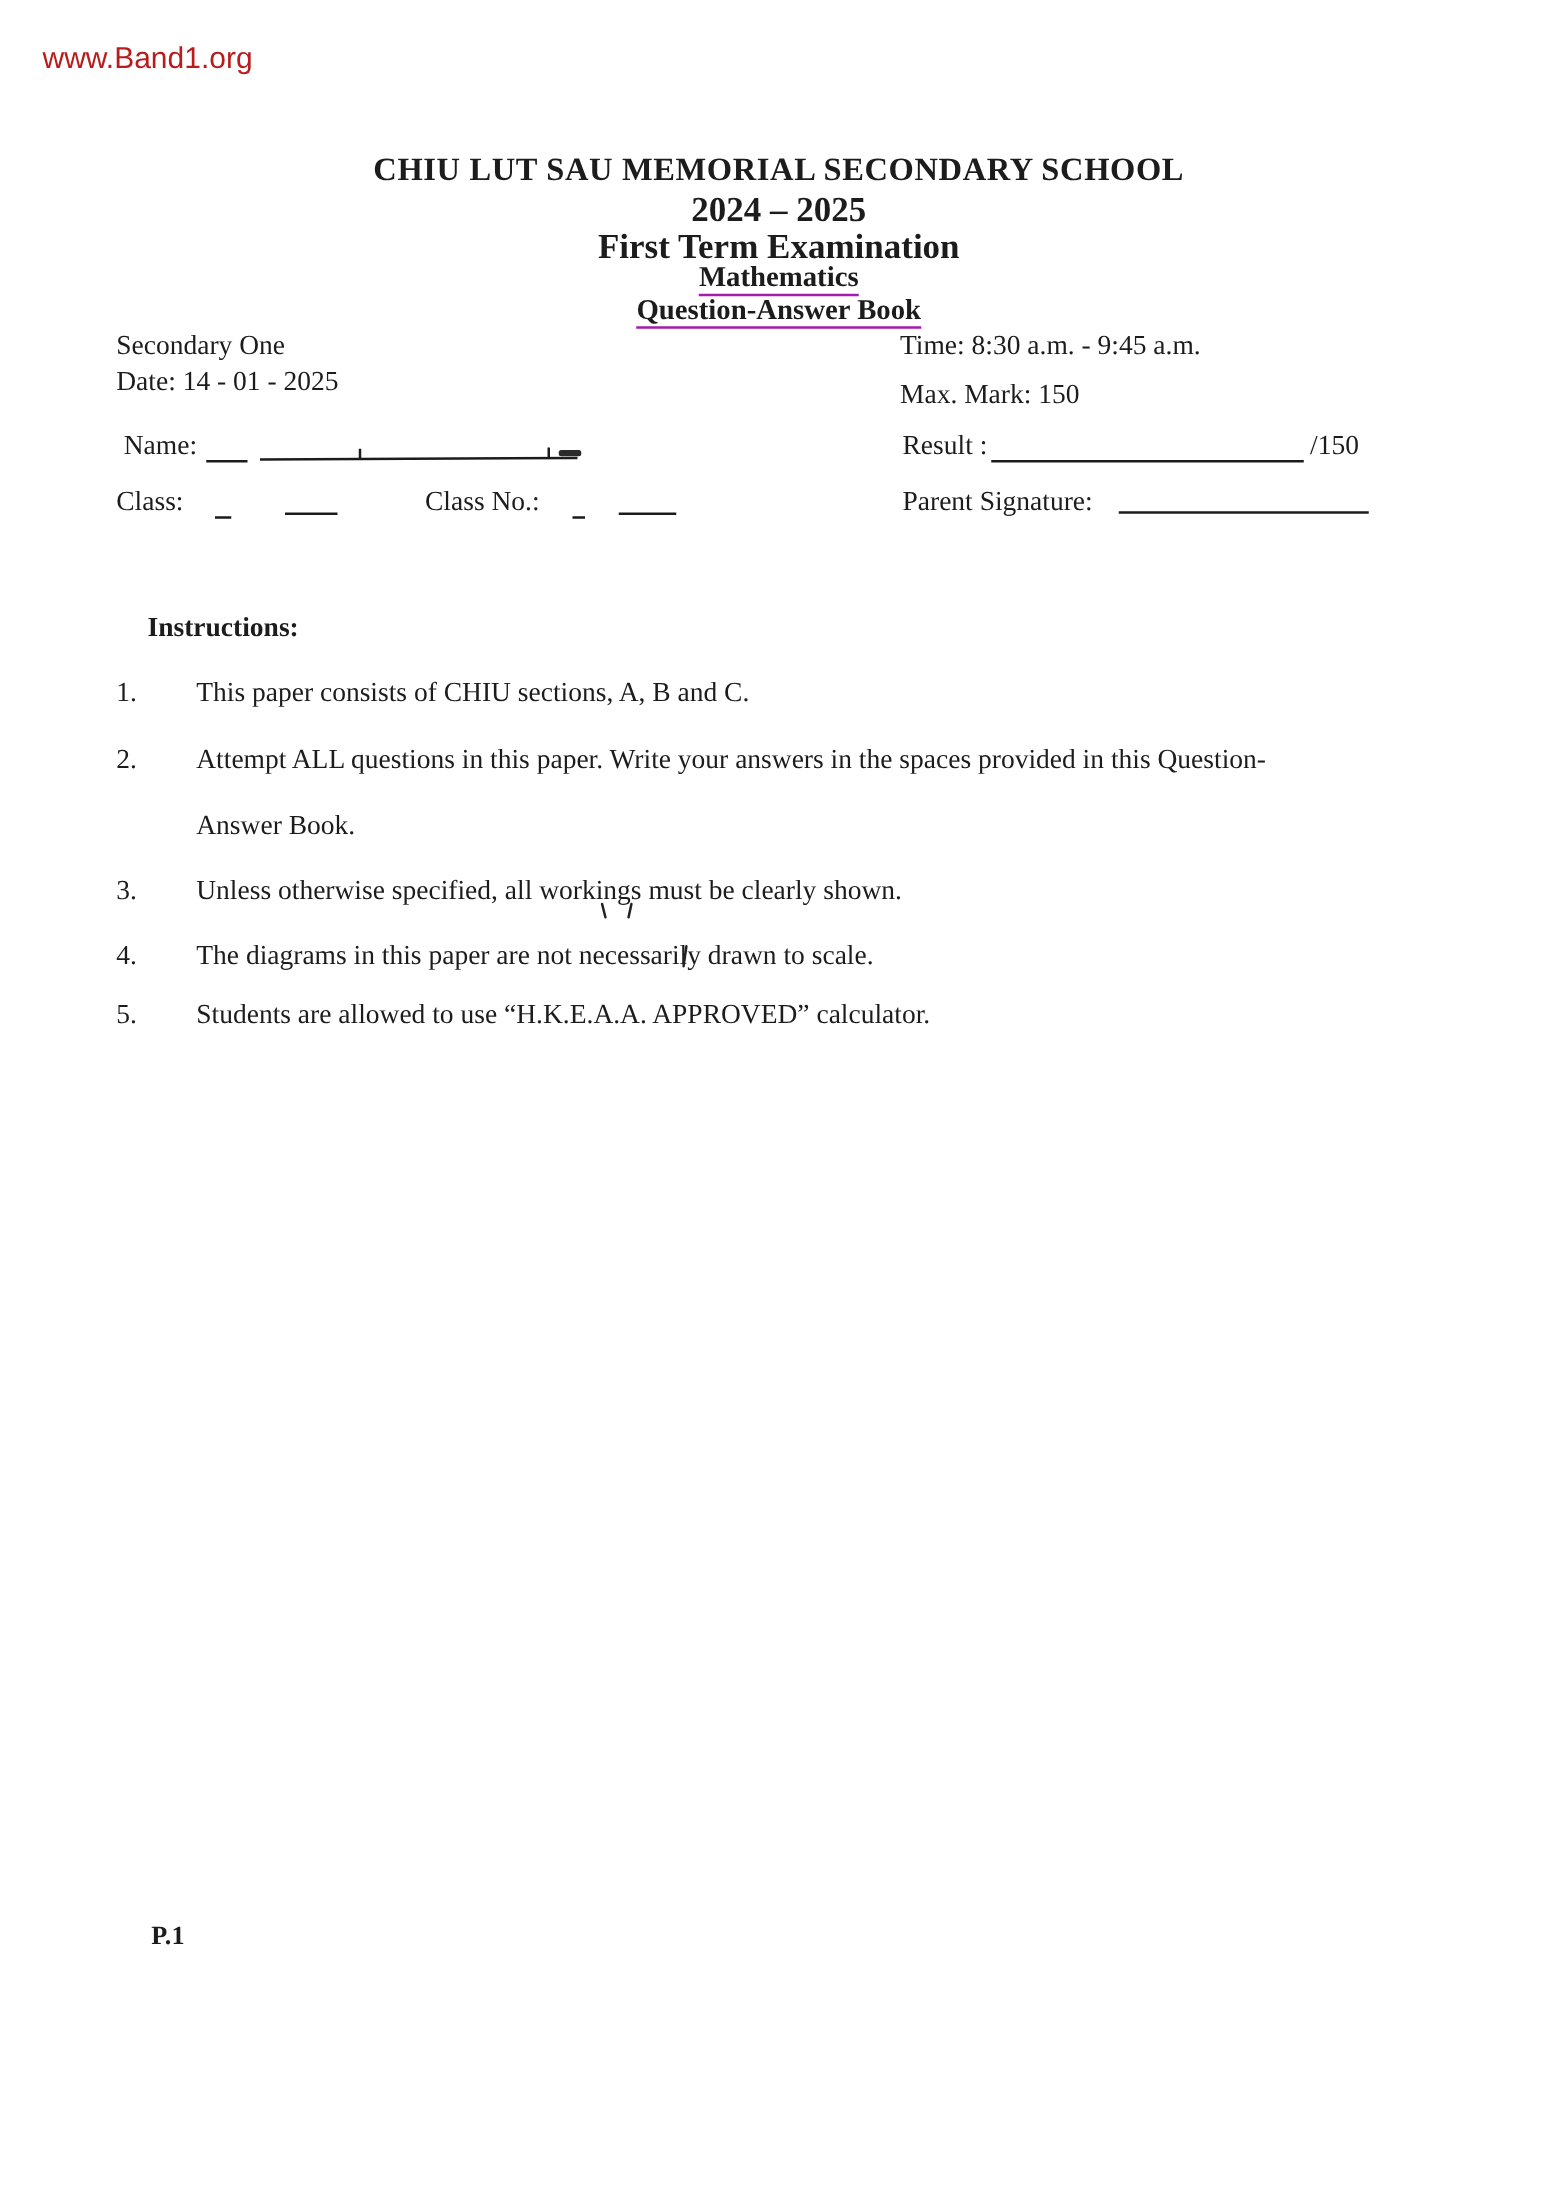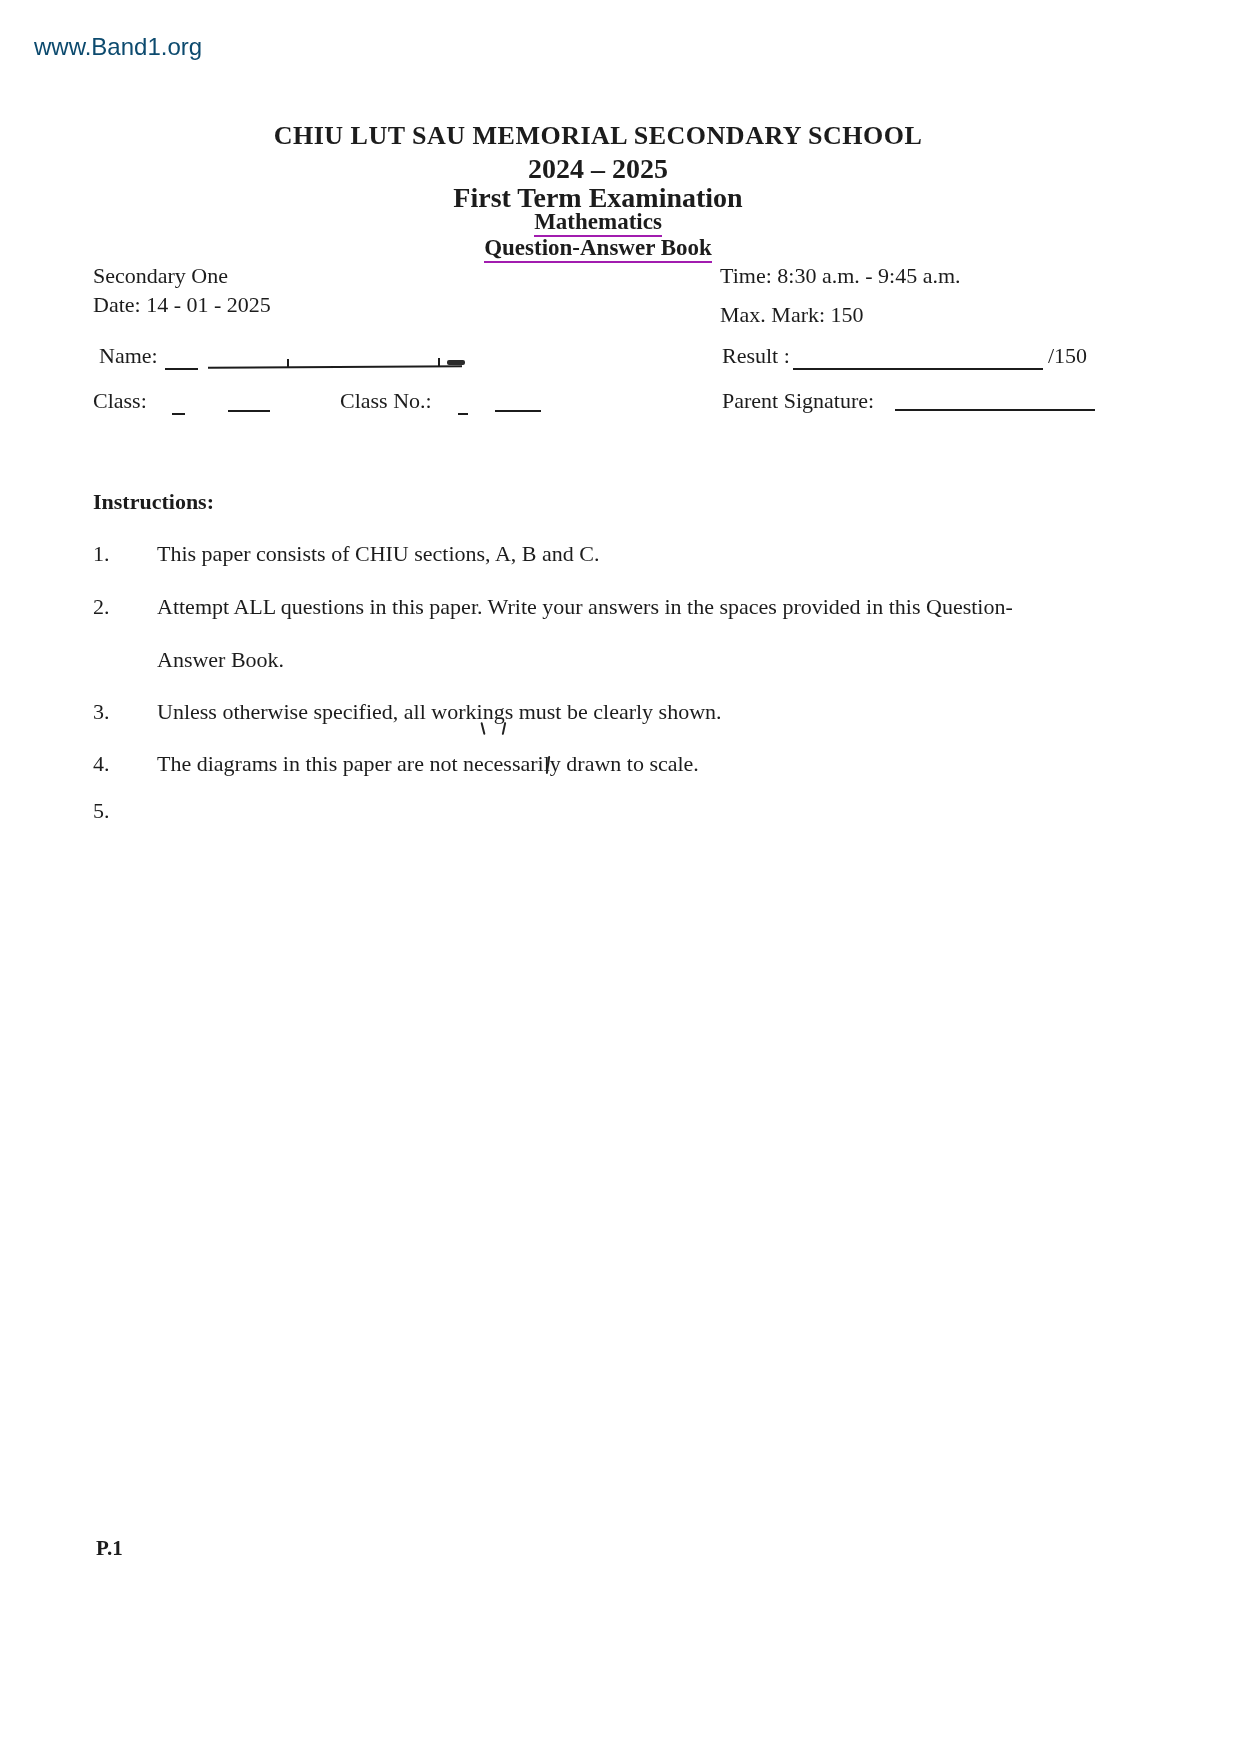--- a/index.html
+++ b/index.html
@@ -6,28 +6,28 @@
   .page{
     position:relative;
     width:1240px;height:1754px;
     background:#ffffff;
     overflow:hidden;
     font-family:"Liberation Serif","DejaVu Serif",serif;
     color:#1c1c1c;
   }
   .t{position:absolute;white-space:nowrap;line-height:1.15;}
   .center-block{position:absolute;left:0;width:1196px;text-align:center;}
-  .bold{font-weight:bold;}
+  .bold{font-weight:bold;padding-left:25px;}
   .uline{border-bottom:2px solid #a21caf;padding-bottom:1px;}
   .hline{position:absolute;background:#1c1c1c;height:2px;}
   .tick{position:absolute;background:#1c1c1c;width:2px;height:9px;}
   .smudge{position:absolute;background:#2a2a2a;border-radius:2px;}
   .watermark{
     font-family:"Liberation Sans","DejaVu Sans",sans-serif;
-    font-size:24px;color:#0c4a6e;
+    font-size:24px;color:#b91c1c;
   }
   .school{font-size:26px;letter-spacing:.5px;}
   .h2{font-size:28px;}
   .h3{font-size:23px;}
   .info{font-size:22px;}
   .itm{font-size:22px;}
   .stray{position:absolute;background:#222;width:2px;height:13px;border-radius:1px;}
 </style>
 </head>
 <body>
@@ -84,16 +84,17 @@
   <div class="t itm" style="left:157px;top:699px;">Unless otherwise specified, all workings must be clearly shown.</div>
 
   <div class="stray" style="left:482px;top:722px;transform:rotate(-14deg);"></div>
   <div class="stray" style="left:503px;top:722px;transform:rotate(12deg);"></div>
 
   <div class="t itm" style="left:93px;top:751px;">4.</div>
   <div class="t itm" style="left:157px;top:751px;">The diagrams in this paper are not necessarily drawn to scale.</div>
   <div class="stray" style="left:547px;top:756px;height:18px;transform:rotate(8deg);"></div>
 
   <div class="t itm" style="left:93px;top:798px;">5.</div>
+  <div class="t itm" style="left:157px;top:798px;">Students are allowed to use “H.K.E.A.A. APPROVED” calculator.</div>
 
   <div class="t bold" style="left:96px;top:1536px;font-size:21px;">P.1</div>
 
 </div>
 
 </body></html>

